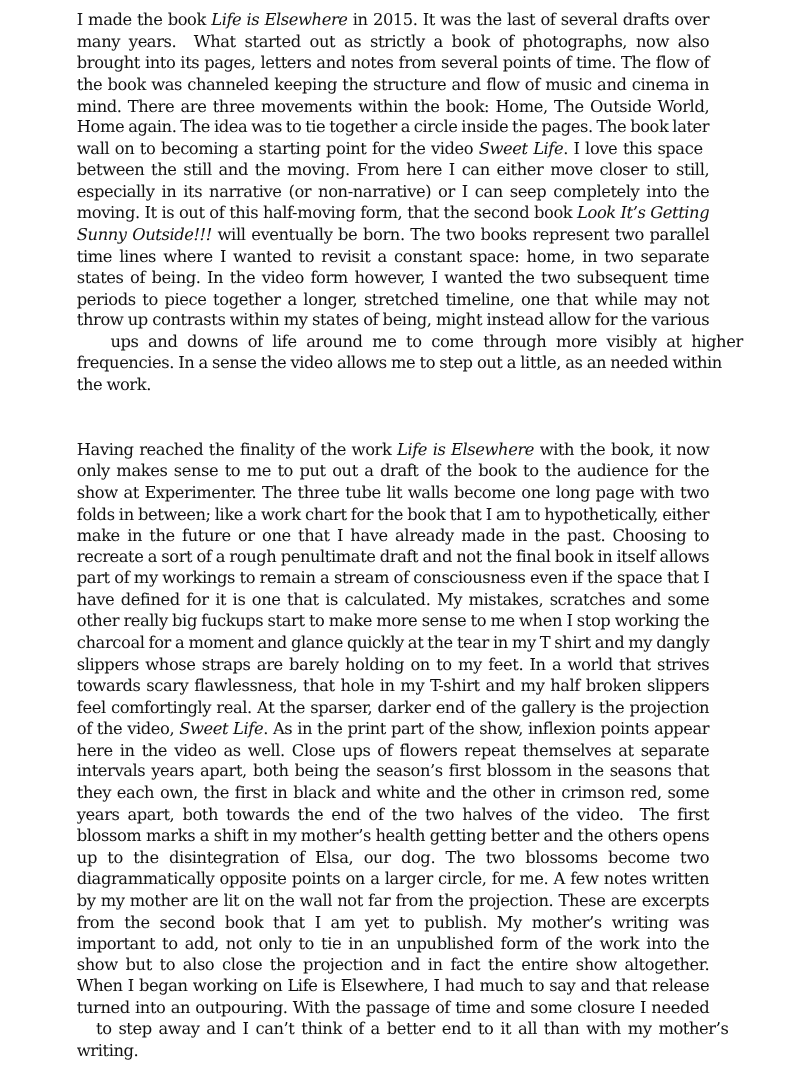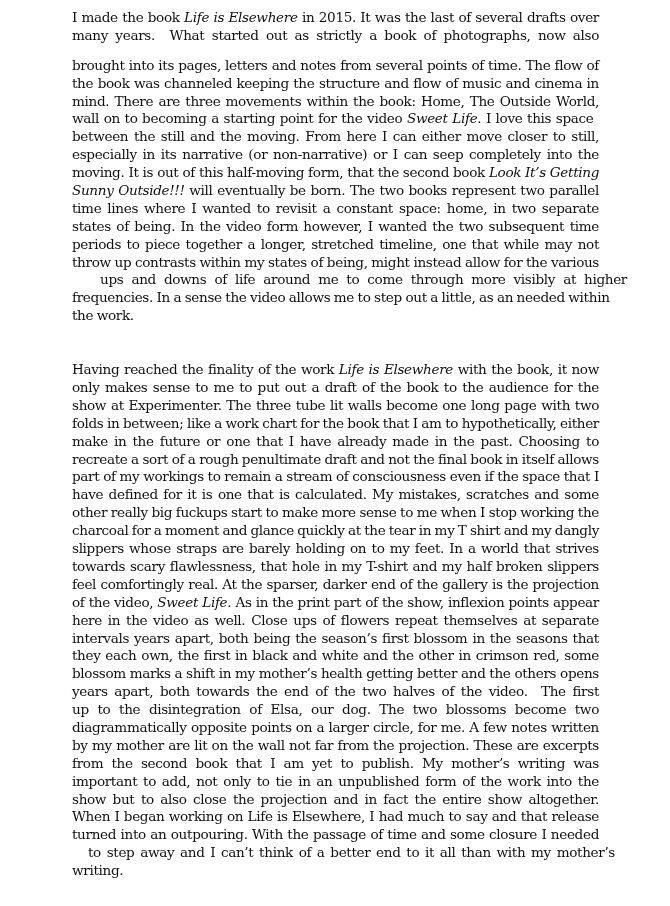--- a/index.html
+++ b/index.html
@@ -1,34 +1,35 @@
 <!DOCTYPE html>
 <html><head>
 <meta charset="utf-8">
 <style>
   html, body { margin: 0; padding: 0; background: #ffffff; }
   body { width: 670px; height: 906px; position: relative; overflow: hidden; }
-  .page { position: absolute; left: 72px; top: 9px; width: 527px; color: #111; font-family: "DejaVu Serif", "Liberation Serif", serif; }
+  .page { position: absolute; left: 64px; top: 9px; width: 527px; color: #111; font-family: "DejaVu Serif", "Liberation Serif", serif; }
   .para { margin: 0; }
   .para-2 { margin-top: 36px; }
   .line { display: block; height: 17.9px; line-height: 17.9px; font-size: 13.6px; text-align: justify; text-align-last: justify; white-space: nowrap; overflow: visible; letter-spacing: -0.35px; word-spacing: -0.5px; }
   .line.last { text-align-last: left; }
   .line span { white-space: pre; }
   i { font-style: italic; }
 </style>
 </head>
 <body>
 
 <div class="page">
   <div class="para para-1">
       <div class="line" style="word-spacing: 0.415039px; display: block; width: auto; text-align-last: left; text-align: left;"><span>I made the book </span><i>Life is Elsewhere</i><span> in 2015. It was the last of several drafts over</span></div>
       <div class="line" style="word-spacing: 3.36418px; display: block; width: auto; text-align-last: left; text-align: left;"><span>many years.  What started out as strictly a book of photographs, now also</span></div>
-      <div class="line" style="word-spacing: 0.188616px; display: block; width: auto; text-align-last: left; text-align: right; margin-top: 12px;"><span>brought into its pages, letters and notes from several points of time. The flow of</span></div>
+      <div class="line" style="word-spacing: 0.188616px; display: block; width: auto; text-align-last: left; text-align: right;"><span>brought into its pages, letters and notes from several points of time. The flow of</span></div>
       <div class="line" style="word-spacing: 0.451923px; display: block; width: auto; text-align-last: left; text-align: left;"><span>the book was channeled keeping the structure and flow of music and cinema in</span></div>
       <div class="line" style="word-spacing: 1.27841px; display: block; width: auto; text-align-last: left; text-align: left;"><span>mind. There are three movements within the book: Home, The Outside World,</span></div>
+      <div class="line" style="word-spacing: -0.757292px; display: block; width: auto; text-align-last: left; text-align: left;"><span>Home again. The idea was to tie together a circle inside the pages. The book later</span></div>
       <div class="line" style="word-spacing: 0.65px; display: block; width: auto; text-align-last: left; text-align: left;"><span>wall on to becoming a starting point for the video </span><i>Sweet Life</i><span>. I love this space</span></div>
       <div class="line" style="word-spacing: 1.67188px; display: block; width: auto; text-align-last: left; text-align: left;"><span>between the still and the moving. From here I can either move closer to still,</span></div>
       <div class="line" style="word-spacing: 1.82161px; display: block; width: auto; text-align-last: left; text-align: left;"><span>especially in its narrative (or non-narrative) or I can seep completely into the</span></div>
       <div class="line" style="word-spacing: 0.0100446px; display: block; width: auto; text-align-last: left; text-align: left;"><span>moving. It is out of this half-moving form, that the second book </span><i>Look It’s Getting</i></div>
       <div class="line" style="word-spacing: 0.757102px; display: block; width: auto; text-align-last: left; text-align: left;"><i>Sunny Outside!!!</i><span> will eventually be born. The two books represent two parallel</span></div>
       <div class="line" style="word-spacing: 2.01442px; display: block; width: auto; text-align-last: left; text-align: left;"><span>time lines where I wanted to revisit a constant space: home, in two separate</span></div>
       <div class="line" style="word-spacing: 1.47236px; display: block; width: auto; text-align-last: left; text-align: left;"><span>states of being. In the video form however, I wanted the two subsequent time</span></div>
       <div class="line" style="word-spacing: 1.57292px; display: block; width: auto; text-align-last: left; text-align: left;"><span>periods to piece together a longer, stretched timeline, one that while may not</span></div>
       <div class="line" style="word-spacing: -0.271635px; display: block; width: auto; text-align-last: left; text-align: left;"><span>throw up contrasts within my states of being, might instead allow for the various</span></div>
       <div class="line" style="word-spacing: 4.02284px; display: block; width: auto; text-align-last: left; text-align: left; margin-left: 28px;"><span>ups and downs of life around me to come through more visibly at higher</span></div>
@@ -46,22 +47,22 @@
       <div class="line" style="word-spacing: 1.45312px; display: block; width: auto; text-align-last: left; text-align: left;"><span>have defined for it is one that is calculated. My mistakes, scratches and some</span></div>
       <div class="line" style="word-spacing: -0.326042px; display: block; width: auto; text-align-last: left; text-align: left;"><span>other really big fuckups start to make more sense to me when I stop working the</span></div>
       <div class="line" style="word-spacing: -0.584961px; display: block; width: auto; text-align-last: left; text-align: left;"><span>charcoal for a moment and glance quickly at the tear in my T shirt and my dangly</span></div>
       <div class="line" style="word-spacing: 1.28571px; display: block; width: auto; text-align-last: left; text-align: left;"><span>slippers whose straps are barely holding on to my feet. In a world that strives</span></div>
       <div class="line" style="word-spacing: 0.808594px; display: block; width: auto; text-align-last: left; text-align: left;"><span>towards scary flawlessness, that hole in my T-shirt and my half broken slippers</span></div>
       <div class="line" style="word-spacing: 0.390625px; display: block; width: auto; text-align-last: left; text-align: left;"><span>feel comfortingly real. At the sparser, darker end of the gallery is the projection</span></div>
       <div class="line" style="word-spacing: 0.179167px; display: block; width: auto; text-align-last: left; text-align: right;"><span>of the video, </span><i>Sweet Life</i><span>. As in the print part of the show, inflexion points appear</span></div>
       <div class="line" style="word-spacing: 1.87861px; display: block; width: auto; text-align-last: left; text-align: left;"><span>here in the video as well. Close ups of flowers repeat themselves at separate</span></div>
       <div class="line" style="word-spacing: 1.03516px; display: block; width: auto; text-align-last: left; text-align: left;"><span>intervals years apart, both being the season’s first blossom in the seasons that</span></div>
       <div class="line" style="word-spacing: 0.855208px; display: block; width: auto; text-align-last: left; text-align: left;"><span>they each own, the first in black and white and the other in crimson red, some</span></div>
+      <div class="line" style="word-spacing: 2.69896px; display: block; width: auto; text-align-last: left; text-align: left;"><span>years apart, both towards the end of the two halves of the video.  The first</span></div>
       <div class="line" style="word-spacing: -0.11899px; display: block; width: auto; text-align-last: left; text-align: left;"><span>blossom marks a shift in my mother’s health getting better and the others opens</span></div>
-      <div class="line" style="word-spacing: 2.69896px; display: block; width: auto; text-align-last: left; text-align: left;"><span>years apart, both towards the end of the two halves of the video.  The first</span></div>
       <div class="line" style="word-spacing: 4.68359px; display: block; width: auto; text-align-last: left; text-align: left;"><span>up to the disintegration of Elsa, our dog. The two blossoms become two</span></div>
       <div class="line" style="word-spacing: 0.391927px; display: block; width: auto; text-align-last: left; text-align: left;"><span>diagrammatically opposite points on a larger circle, for me. A few notes written</span></div>
       <div class="line" style="word-spacing: 0.344792px; display: block; width: auto; text-align-last: left; text-align: left;"><span>by my mother are lit on the wall not far from the projection. These are excerpts</span></div>
       <div class="line" style="word-spacing: 4.29087px; display: block; width: auto; text-align-last: left; text-align: left;"><span>from the second book that I am yet to publish. My mother’s writing was</span></div>
       <div class="line" style="word-spacing: 1.86146px; display: block; width: auto; text-align-last: left; text-align: left;"><span>important to add, not only to tie in an unpublished form of the work into the</span></div>
       <div class="line" style="word-spacing: 2.48678px; display: block; width: auto; text-align-last: left; text-align: left;"><span>show but to also close the projection and in fact the entire show altogether.</span></div>
       <div class="line" style="word-spacing: 0.366667px; display: block; width: auto; text-align-last: left; text-align: left;"><span>When I began working on Life is Elsewhere, I had much to say and that release</span></div>
       <div class="line" style="word-spacing: 0.415865px; display: block; width: auto; text-align-last: left; text-align: left;"><span>turned into an outpouring. With the passage of time and some closure I needed</span></div>
       <div class="line" style="word-spacing: 1.73254px; display: block; width: auto; text-align-last: left; text-align: left; margin-left: 16px;"><span>to step away and I can’t think of a better end to it all than with my mother’s</span></div>
       <div class="line last"><span>writing.</span></div>

